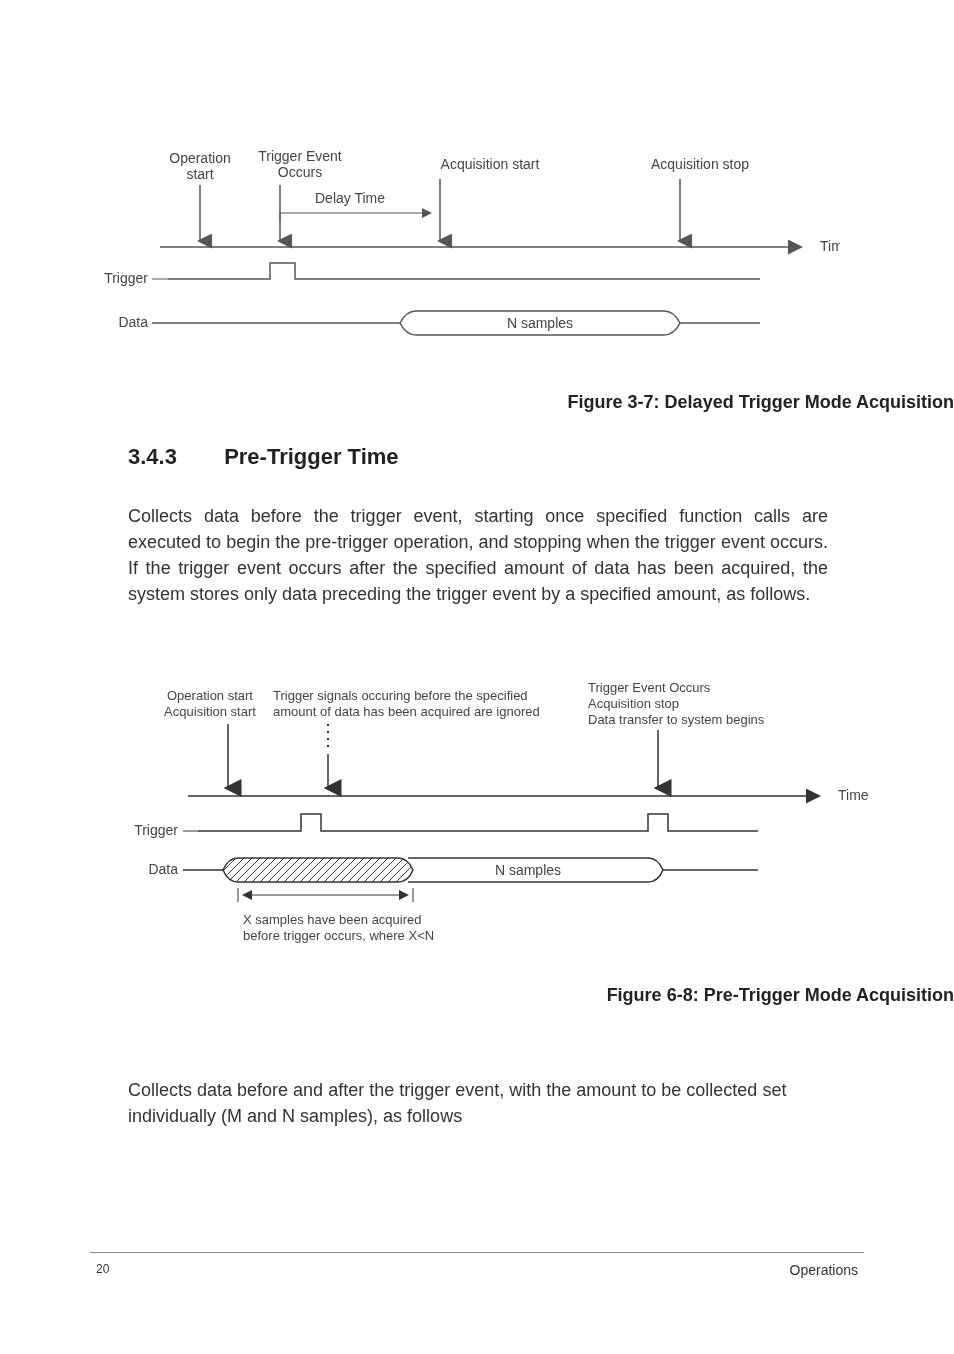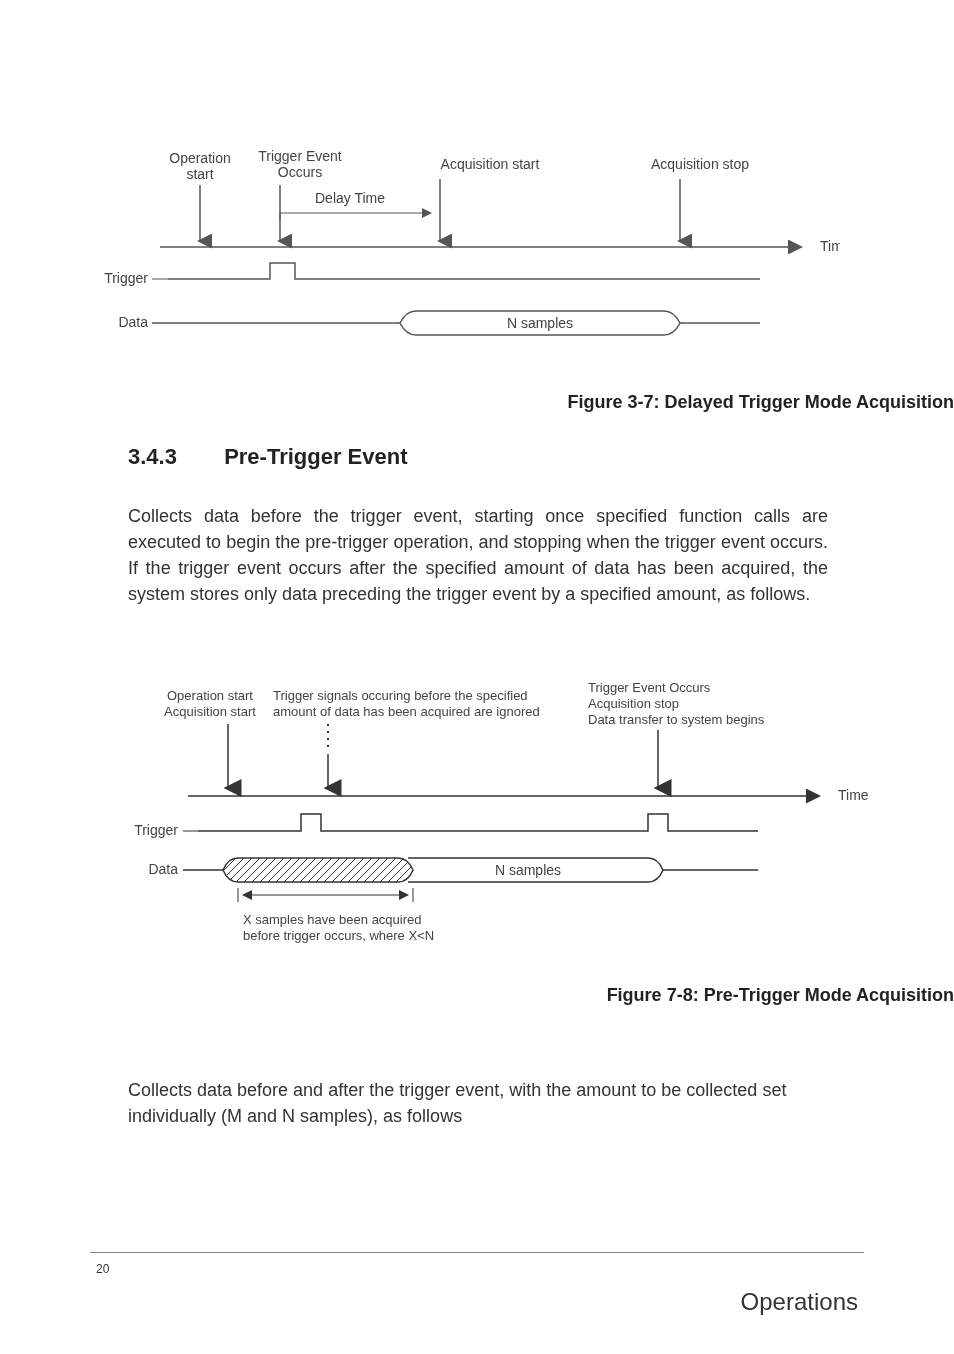--- a/index.html
+++ b/index.html
@@ -32,21 +32,21 @@
   .body-para { position: absolute; left: 128px; width: 700px; font-family: Arial, Helvetica, sans-serif; font-size: 18px; line-height: 1.45; color: #333; text-align: justify; }
   .p343 { top: 503px; }
   .p344 { top: 1077px; text-align: left; }
 
   
   .fig38 { position: absolute; left: 100px; top: 670px; width: 740px; height: 285px; margin-left: 28px; }
 
   
   .footer-rule { position: absolute; left: 90px; right: 90px; top: 1252px; height: 1px; background: #888; }
   .footer-left { position: absolute; left: 96px; top: 1262px; font-size: 12px; color: #333; }
-  .footer-right { position: absolute; right: 96px; top: 1288px; font-size: 24px; color: #333; }
+  .footer-right { position: absolute; right: 96px; top: 1262px; font-size: 14px; color: #333; }
 </style>
 </head>
 <body>
 
 <div class="page">
 
 
   <div class="fig37">
     <svg viewBox="0 0 740 210">
       <defs>
@@ -89,21 +89,21 @@
 
       <path d="M300 180 Q306 168 316 168 H564 Q574 168 580 180 Q574 192 564 192 H316 Q306 192 300 180 Z" fill="none" stroke="#555" stroke-width="1.5"></path>
       <text x="440" y="185" class="diag-text" text-anchor="middle">N samples</text>
       <line x1="580" y1="180" x2="660" y2="180" stroke="#555" stroke-width="1.5"></line>
     </svg>
   </div>
   <div class="fig-caption fig37-cap">Figure 3-7: Delayed Trigger Mode Acquisition</div>
 
   <h2 class="section-heading sec343-h">
     <span class="num">3.4.3</span>
-    <span>Pre-Trigger Event</span>
+    <span>Pre-Trigger Time</span>
   </h2>
   <p class="body-para p343">Collects data before the trigger event, starting once specified function calls are executed to begin the pre-trigger operation, and stopping when the trigger event occurs. If the trigger event occurs after the specified amount of data has been acquired, the system stores only data preceding the trigger event by a specified amount, as follows.</p>
 
   <div class="fig38">
     <svg viewBox="0 0 740 285">
       <defs>
         <marker id="arrR2" markerWidth="10" markerHeight="10" refX="8" refY="5" orient="auto">
           <polygon points="0,0 10,5 0,10" fill="#333"></polygon>
         </marker>
         <marker id="arrL2" markerWidth="10" markerHeight="10" refX="2" refY="5" orient="auto">
@@ -151,21 +151,21 @@
       <line x1="535" y1="200" x2="630" y2="200" stroke="#333" stroke-width="1.5"></line>
 
       <line x1="110" y1="218" x2="110" y2="232" stroke="#333" stroke-width="1"></line>
       <line x1="285" y1="218" x2="285" y2="232" stroke="#333" stroke-width="1"></line>
       <line x1="116" y1="225" x2="279" y2="225" stroke="#333" stroke-width="1" marker-start="url(#arrL2)" marker-end="url(#arrR2)"></line>
 
       <text x="115" y="254" class="diag-text-sm">X samples have been acquired</text>
       <text x="115" y="270" class="diag-text-sm">before trigger occurs, where X&lt;N</text>
     </svg>
   </div>
-  <div class="fig-caption fig38-cap">Figure 7-8: Pre-Trigger Mode Acquisition</div>
+  <div class="fig-caption fig38-cap">Figure 6-8: Pre-Trigger Mode Acquisition</div>
 
   <p class="body-para p344">Collects data before and after the trigger event, with the amount to be collected set individually (M and N samples), as follows</p>
 
   <div class="footer-rule"></div>
   <div class="footer-left">20</div>
   <div class="footer-right">Operations</div>
 
 </div>
 
 </body></html>

